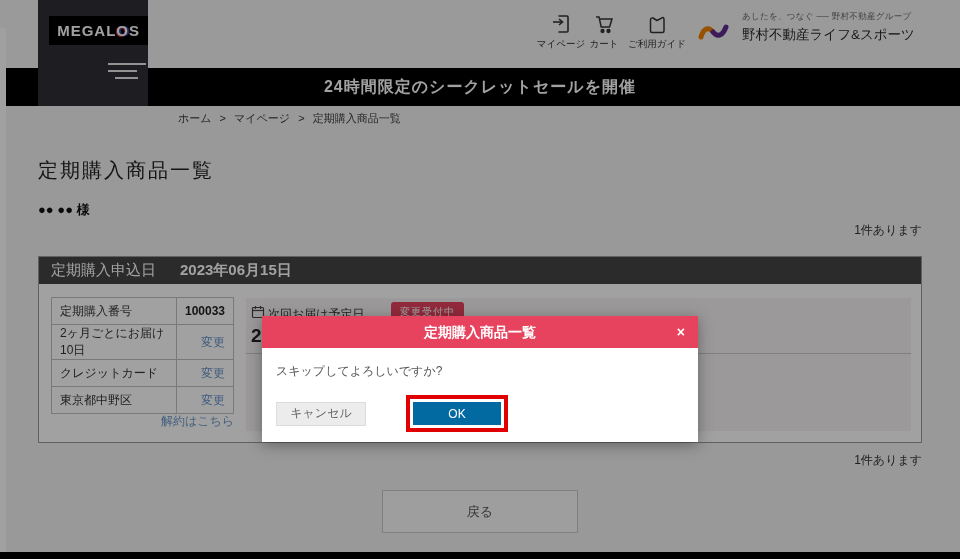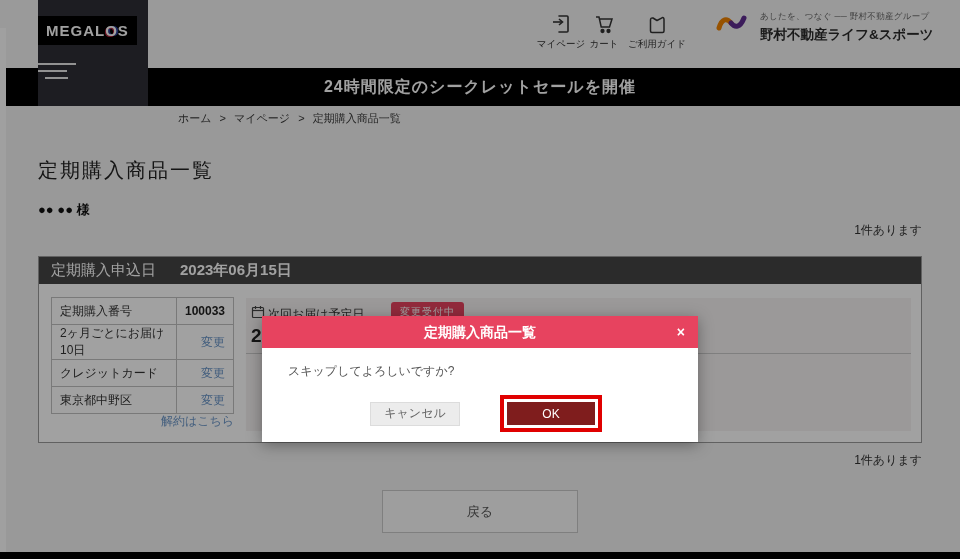--- a/index.html
+++ b/index.html
@@ -2,45 +2,45 @@
 <html><head>
 <meta charset="utf-8">
 <style>
   html,body{margin:0;padding:0;}
   .stage{position:relative;width:960px;height:559px;background:#f2f2f2;overflow:hidden;
          font-family:"Liberation Sans","DejaVu Sans",sans-serif;color:#333;}
 
   
   .top-header{position:absolute;left:0;top:0;width:960px;height:68px;background:#f4f4f4;}
   .logo-box{position:absolute;left:38px;top:0;width:110px;height:106px;background:#2e2e36;z-index:5;
-            display:flex;flex-direction:column;align-items:flex-start;cursor:pointer;}
+            display:flex;flex-direction:column;align-items:flex-end;cursor:pointer;}
   .logo-mark{margin-top:16px;background:#000;color:#fff;font-size:15px;font-weight:600;
              letter-spacing:1px;padding:6px 8px;}
   .logo-mark .o{ text-shadow:-1px 1px 0 rgba(214,40,70,.8),2px 0 0 rgba(60,90,210,.7);}
   .hamburger{margin-top:18px;width:40px;}
   .hamburger span{display:block;height:2px;background:#e8e8e8;margin-bottom:5px;}
   .hamburger .l1{width:38px;} .hamburger .l2{width:29px;} .hamburger .l3{width:23px;margin-left:7px;}
 
   .search-wrap{position:absolute;left:238px;top:16px;width:290px;height:30px;border-bottom:1px solid #777;}
   .search-input{position:absolute;left:0;top:2px;width:262px;height:24px;border:none;background:transparent;
                 font-size:11px;color:#333;outline:none;font-family:inherit;}
   .search-input::placeholder{color:#999;}
   .search-icon{position:absolute;right:2px;top:4px;width:20px;height:20px;cursor:pointer;}
 
   .nav-item{position:absolute;top:13px;text-align:center;cursor:pointer;}
   .nav-item svg{display:block;margin:0 auto;}
   .nav-label{font-size:9.5px;color:#333;margin-top:3px;white-space:nowrap;}
   .nav-mypage{left:535px;width:52px;}
   .nav-cart{left:584px;width:40px;}
   .nav-guide{left:626px;width:62px;}
 
-  .brand{position:absolute;left:716px;top:11px;display:flex;align-items:flex-start;cursor:default;}
+  .brand{position:absolute;left:698px;top:11px;display:flex;align-items:flex-end;cursor:default;}
   .brand-text{margin-left:6px;}
   .brand-tagline{font-size:8.5px;color:#666;letter-spacing:.3px;white-space:nowrap;}
-  .brand-name{font-size:13.5px;font-weight:bold;color:#2b2b2b;margin-top:3px;white-space:nowrap;}
+  .brand-name{font-size:13.5px;font-weight:normal;color:#2b2b2b;margin-top:3px;white-space:nowrap;}
 
   
   .banner{position:absolute;left:0;top:68px;width:960px;height:38px;background:#000;color:#fff;
           text-align:center;line-height:38px;font-size:16px;font-weight:600;letter-spacing:1px;cursor:pointer;}
   .breadcrumb{position:absolute;left:178px;top:106px;height:24px;line-height:24px;font-size:11px;color:#3a3a3a;}
   .breadcrumb .sep{margin:0 5px;}
   .breadcrumb .crumb{cursor:pointer;}
 
   
   .page-title{position:absolute;left:38px;top:157px;font-size:20px;color:#222;font-weight:500;letter-spacing:2px;}
@@ -75,27 +75,27 @@
   .footer-strip{position:absolute;left:0;bottom:0;width:960px;height:7px;background:#000;}
   .left-strip{position:absolute;left:0;top:28px;width:6px;height:524px;background:#fdfdfd;}
 
   
   .overlay{position:absolute;inset:0;background:rgba(0,0,0,0.37);z-index:50;}
   .modal{position:absolute;left:262px;top:316px;width:436px;background:#fff;z-index:100;
          box-shadow:0 3px 14px rgba(0,0,0,0.35);}
   .modal-header{position:relative;height:32px;background:#e7435f;color:#fff;text-align:center;
                 line-height:32px;font-size:14px;font-weight:bold;}
   .modal-close{position:absolute;right:13px;top:0;font-size:14px;font-weight:bold;cursor:pointer;line-height:32px;}
-  .modal-body{padding:13px 14px 10px 14px;margin-left:12px;}
+  .modal-body{padding:13px 14px 10px 14px;}
   .modal-message{font-size:12px;color:#555;margin:2px 0 15px 0;}
-  .modal-buttons{display:flex;justify-content:center;align-items:center;gap:40px;}
+  .modal-buttons{display:flex;align-items:center;gap:40px;}
   .btn-cancel{width:90px;height:24px;background:#ececec;border:1px solid #dcdcdc;font-size:12px;
               color:#666;cursor:pointer;font-family:inherit;}
   .annotation-box{border:4px solid #e00000;padding:3px;}
-  .btn-ok{display:block;width:88px;height:23px;background:#7f1d1d;border:none;color:#fff;
+  .btn-ok{display:block;width:88px;height:23px;background:#0369a1;border:none;color:#fff;
           font-size:12px;cursor:pointer;font-family:inherit;}
   svg{display:block;}
 </style>
 </head>
 <body>
 
 <div class="stage">
 
   <div class="top-header">
 

